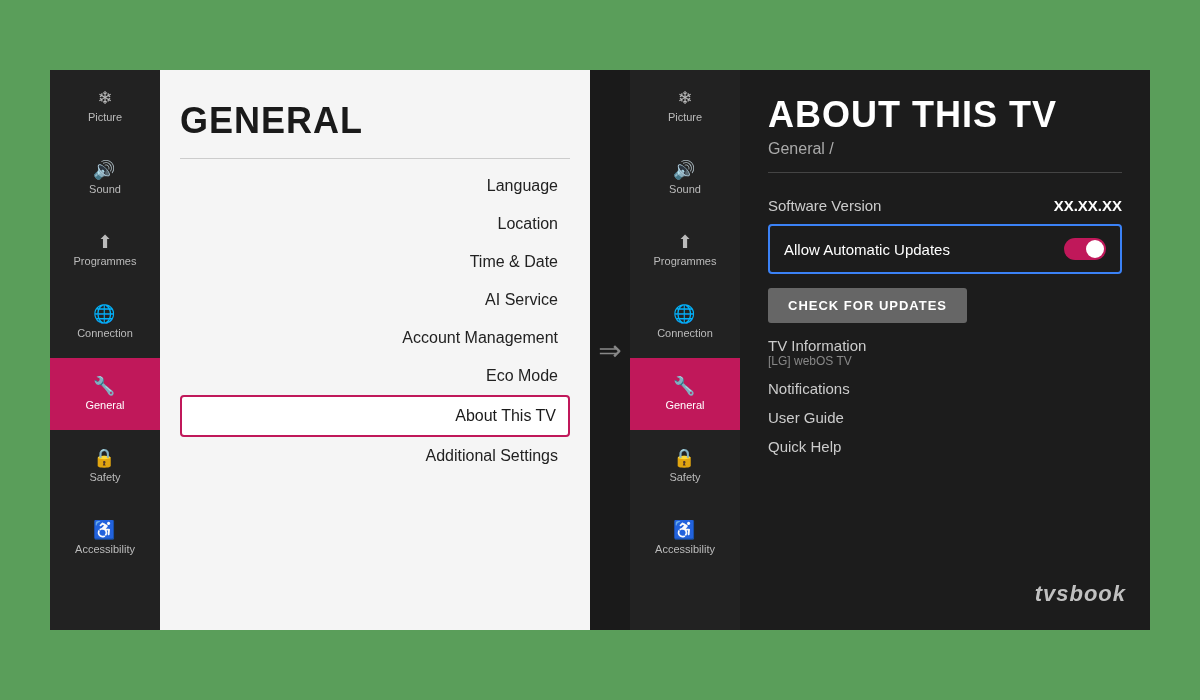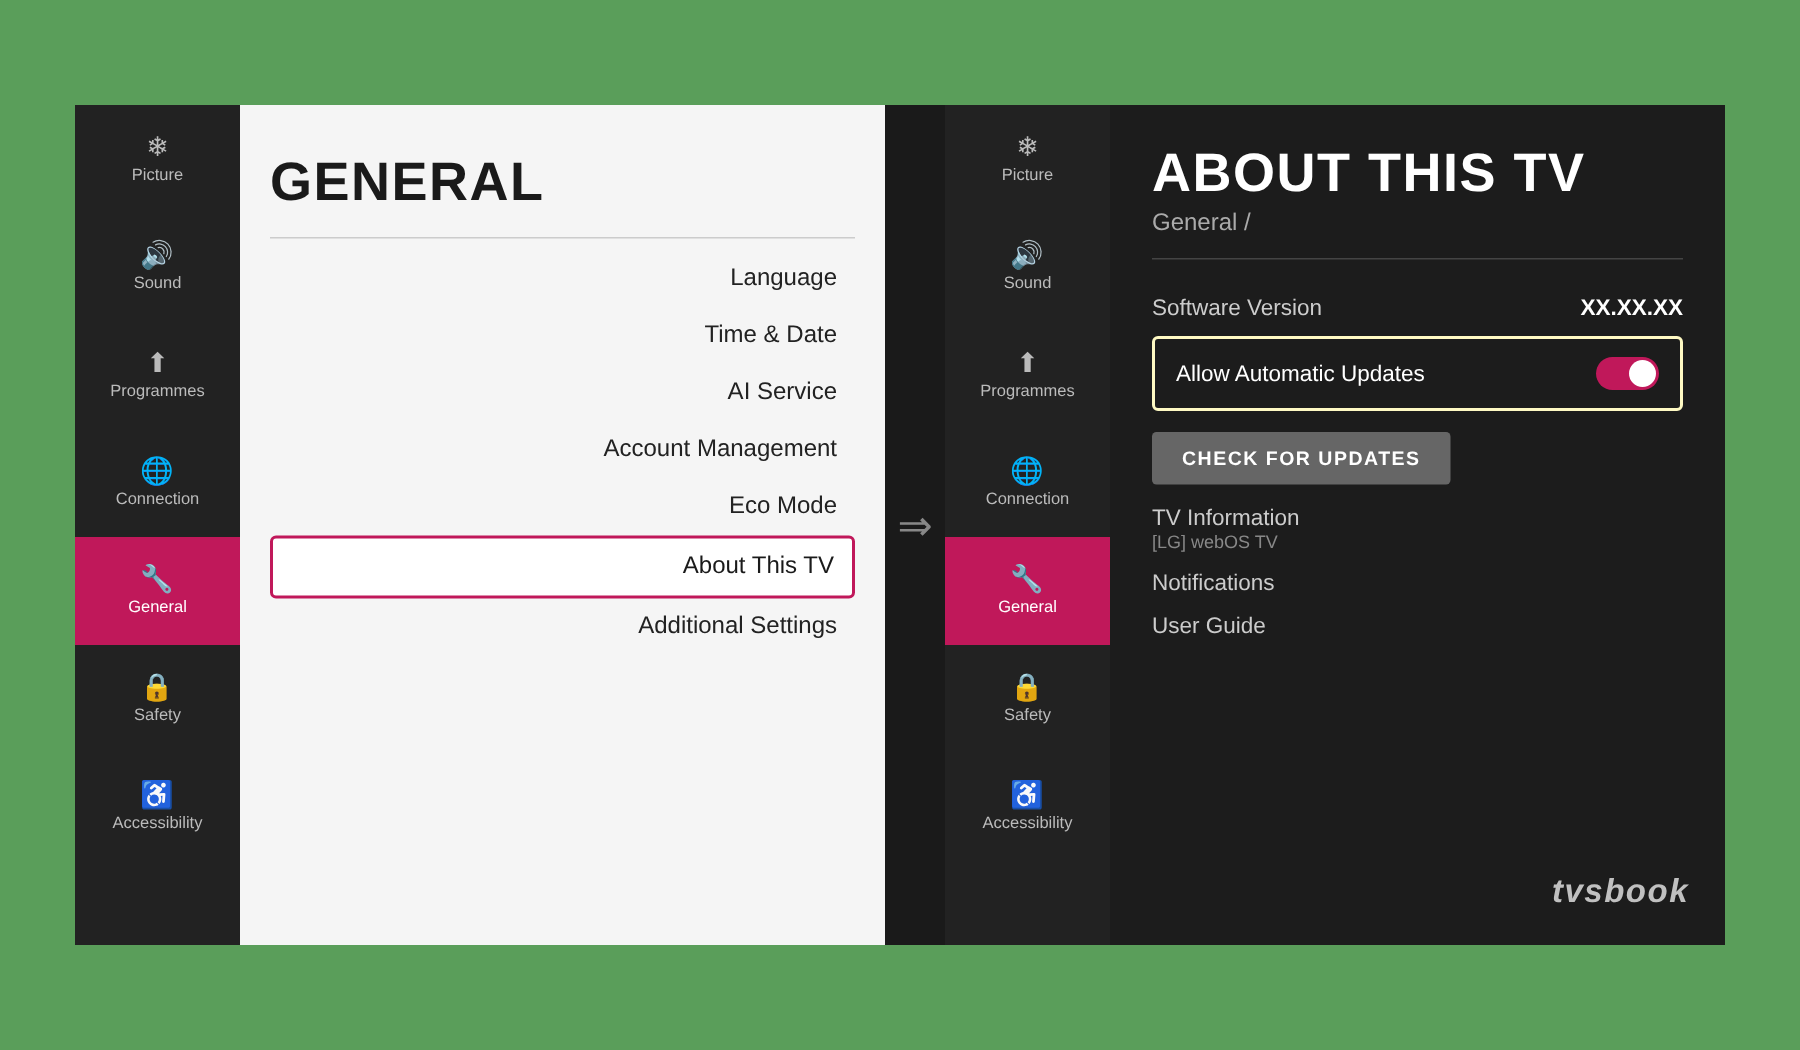--- a/index.html
+++ b/index.html
@@ -174,21 +174,21 @@
       color: #fff;
       font-weight: bold;
       font-size: 15px;
     }
 
     .toggle-row {
       display: flex;
       justify-content: space-between;
       align-items: center;
       padding: 12px 14px;
-      border: 2px solid #fef9c3;
+      border: 2px solid #3b82f6;
       border-radius: 4px;
       margin-bottom: 14px;
       background: #1c1c1c;
     }
 
     .toggle-label {
       color: #fff;
       font-size: 15px;
     }
 
@@ -296,20 +296,21 @@
     <span class="sidebar-icon">♿</span>
     <span class="sidebar-label">Accessibility</span>
   </div>
       </div>
 
     <div class="main-menu">
       <div class="main-menu-title">GENERAL</div>
       <div class="menu-divider"></div>
 
     <div class="menu-item">Language</div>
+        <div class="menu-item">Location</div>
         <div class="menu-item">Time &amp; Date</div>
         <div class="menu-item">AI Service</div>
         <div class="menu-item">Account Management</div>
         <div class="menu-item">Eco Mode</div>
         <div class="menu-item selected">About This TV</div>
         <div class="menu-item">Additional Settings</div>
       </div>
   </div>
 
   <div class="arrow-container">
@@ -369,17 +370,18 @@
 
       <button class="check-updates-btn">CHECK FOR UPDATES</button>
 
       <div class="tv-info-section">
         <div class="tv-info-title">TV Information</div>
         <div class="tv-info-subtitle">[LG] webOS TV</div>
       </div>
 
       <span class="detail-link">Notifications</span>
       <span class="detail-link">User Guide</span>
+      <span class="detail-link">Quick Help</span>
     </div>
   </div>
 
   <div class="watermark">tvsbook</div>
 </div>
 
 </body></html>

